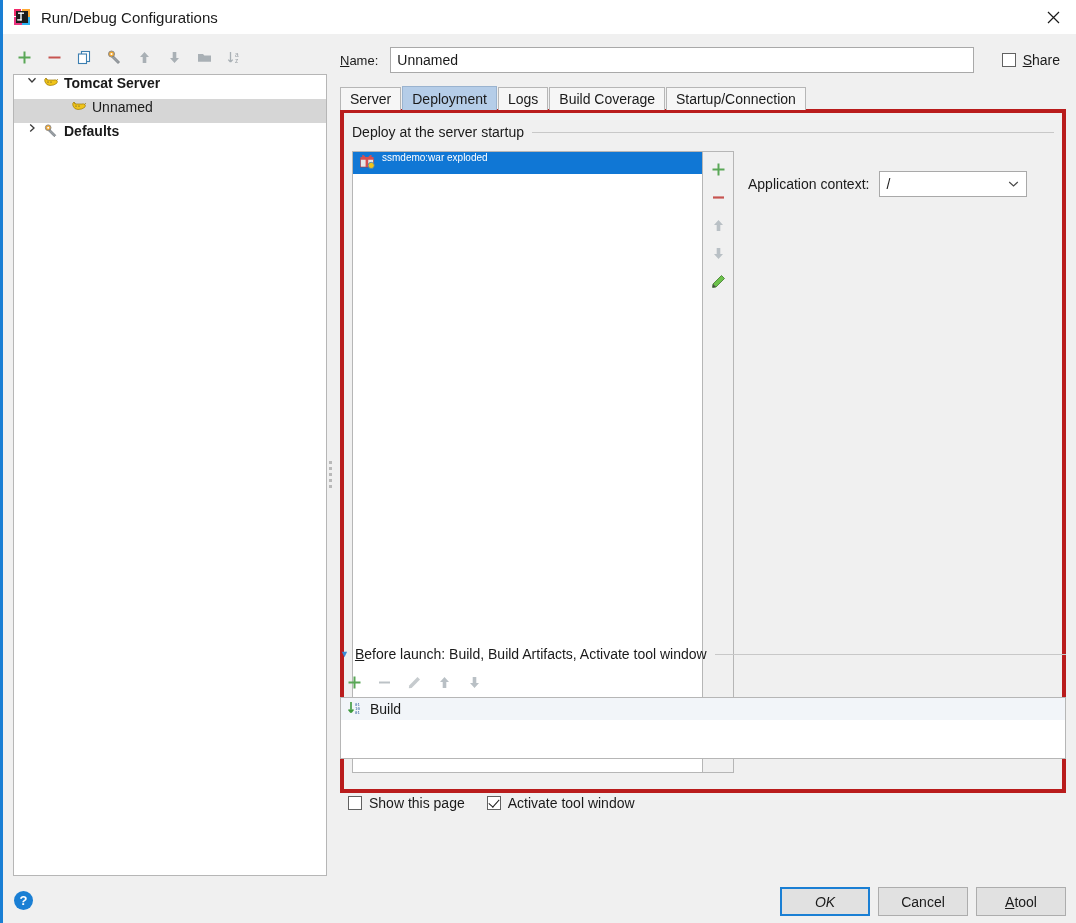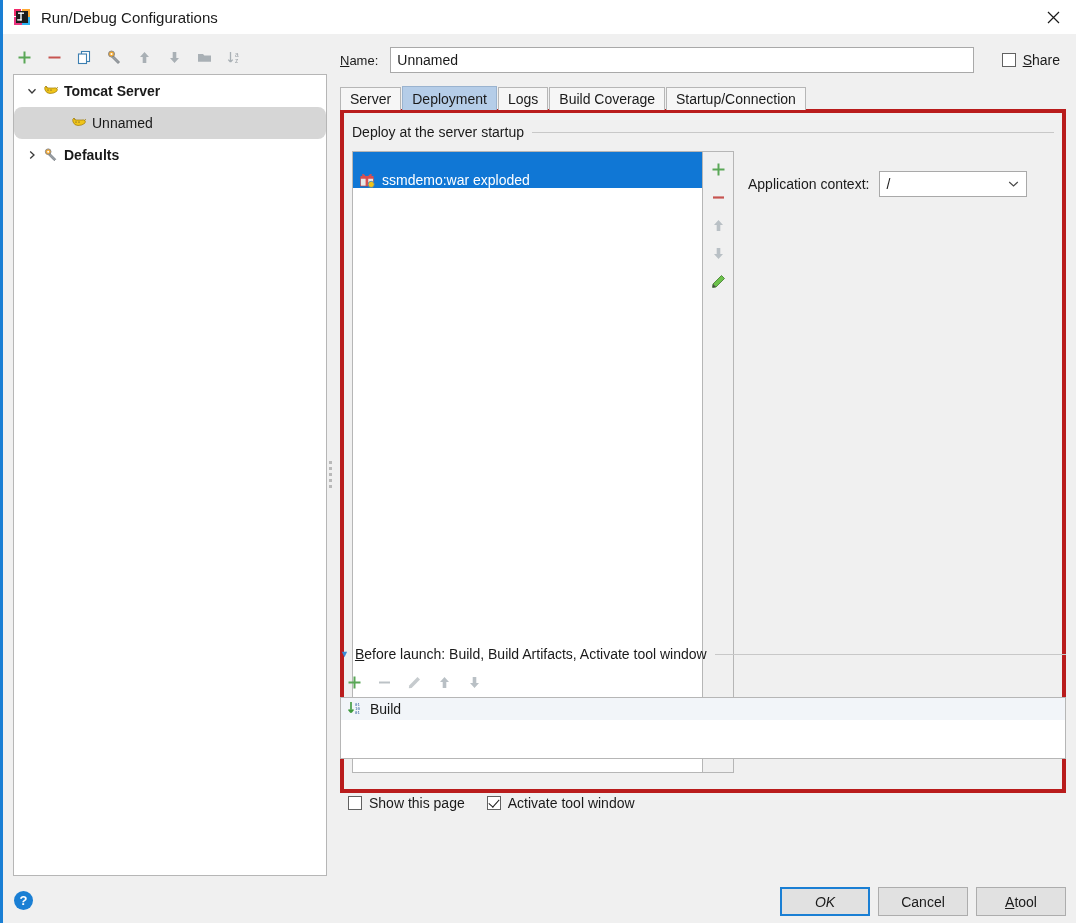--- a/index.html
+++ b/index.html
@@ -20,21 +20,21 @@
   .title-text{margin-left:10px;font-size:15px;color:#1b1b1b;}
   .close-btn{position:absolute;right:0;top:0;width:46px;height:34px;display:flex;align-items:center;justify-content:center;cursor:default;}
   .close-btn svg{display:block;}
 
   
   .toolbar{position:absolute;left:10px;top:40px;height:34px;display:flex;align-items:center;gap:2px;}
   .tb-btn{width:28px;height:28px;display:flex;align-items:center;justify-content:center;cursor:default;}
 
   
   .treepanel{position:absolute;left:13px;top:74px;width:312px;height:800px;background:#ffffff;border:1px solid #b6b6b6;overflow:hidden;}
-  .tree-row{height:32px;display:flex;align-items:center;padding-left:8px;font-size:14px;white-space:nowrap;cursor:default;border-radius:8px;}
+  .tree-row{height:24px;display:flex;align-items:flex-start;padding-left:8px;font-size:14px;white-space:nowrap;cursor:default;}
   .tree-row.sel{background:#d6d6d6;}
   .tree-row .twisty{width:20px;display:flex;align-items:center;justify-content:center;flex:none;}
   .tree-row .ticon{width:18px;height:16px;margin-right:4px;flex:none;display:flex;align-items:center;justify-content:center;}
   .tree-row .tlabel{font-weight:bold;}
   .tree-row.child{padding-left:56px;}
   .tree-row.child .tlabel{font-weight:normal;}
 
   
   .splitter{position:absolute;left:326px;top:74px;width:8px;height:800px;display:flex;align-items:center;justify-content:center;cursor:col-resize;}
   .splitter .dots{display:flex;flex-direction:column;gap:3px;}
@@ -56,21 +56,21 @@
 
   
   .content{position:absolute;left:340px;top:109px;right:10px;bottom:130px;background:#f0f0f0;border:4px solid #b91c1c;box-sizing:border-box;}
 
   .grouphdr{position:absolute;left:8px;top:10px;right:8px;height:18px;display:flex;align-items:center;font-size:14px;color:#1a1a1a;}
   .grouphdr .gtxt{padding-right:8px;white-space:nowrap;}
   .grouphdr .gline{flex:1;height:1px;background:#c8c8c8;}
 
   .deploy-wrap{position:absolute;left:8px;top:38px;width:382px;bottom:16px;display:flex;}
   .deploy-list{flex:1;background:#ffffff;border:1px solid #b6b6b6;border-right:none;overflow:hidden;box-sizing:border-box;}
-  .dl-row{height:36px;display:flex;align-items:flex-end;padding-left:5px;font-size:14px;cursor:default;}
+  .dl-row{height:22px;display:flex;align-items:flex-start;padding-left:5px;font-size:10px;cursor:default;}
   .dl-row.sel{background:#1077d5;color:#ffffff;}
   .dl-row .dicon{width:18px;height:17px;margin-right:6px;flex:none;display:flex;align-items:center;justify-content:center;}
   .deploy-side{width:32px;background:#f0f0f0;border:1px solid #b6b6b6;display:flex;flex-direction:column;align-items:center;padding-top:3px;box-sizing:border-box;}
   .side-btn{width:28px;height:28px;display:flex;align-items:center;justify-content:center;cursor:default;}
 
   .appctx{position:absolute;left:404px;top:58px;display:flex;align-items:center;}
   .appctx .lbl{font-size:14px;margin-right:10px;white-space:nowrap;}
   .combo{width:148px;height:26px;border:1px solid #a9a9a9;background:#fff;display:flex;align-items:center;padding:0 6px;font-size:14px;box-sizing:border-box;position:relative;cursor:default;}
   .combo .cval{flex:1;}
   .combo .carrow{width:14px;display:flex;align-items:center;justify-content:center;}

